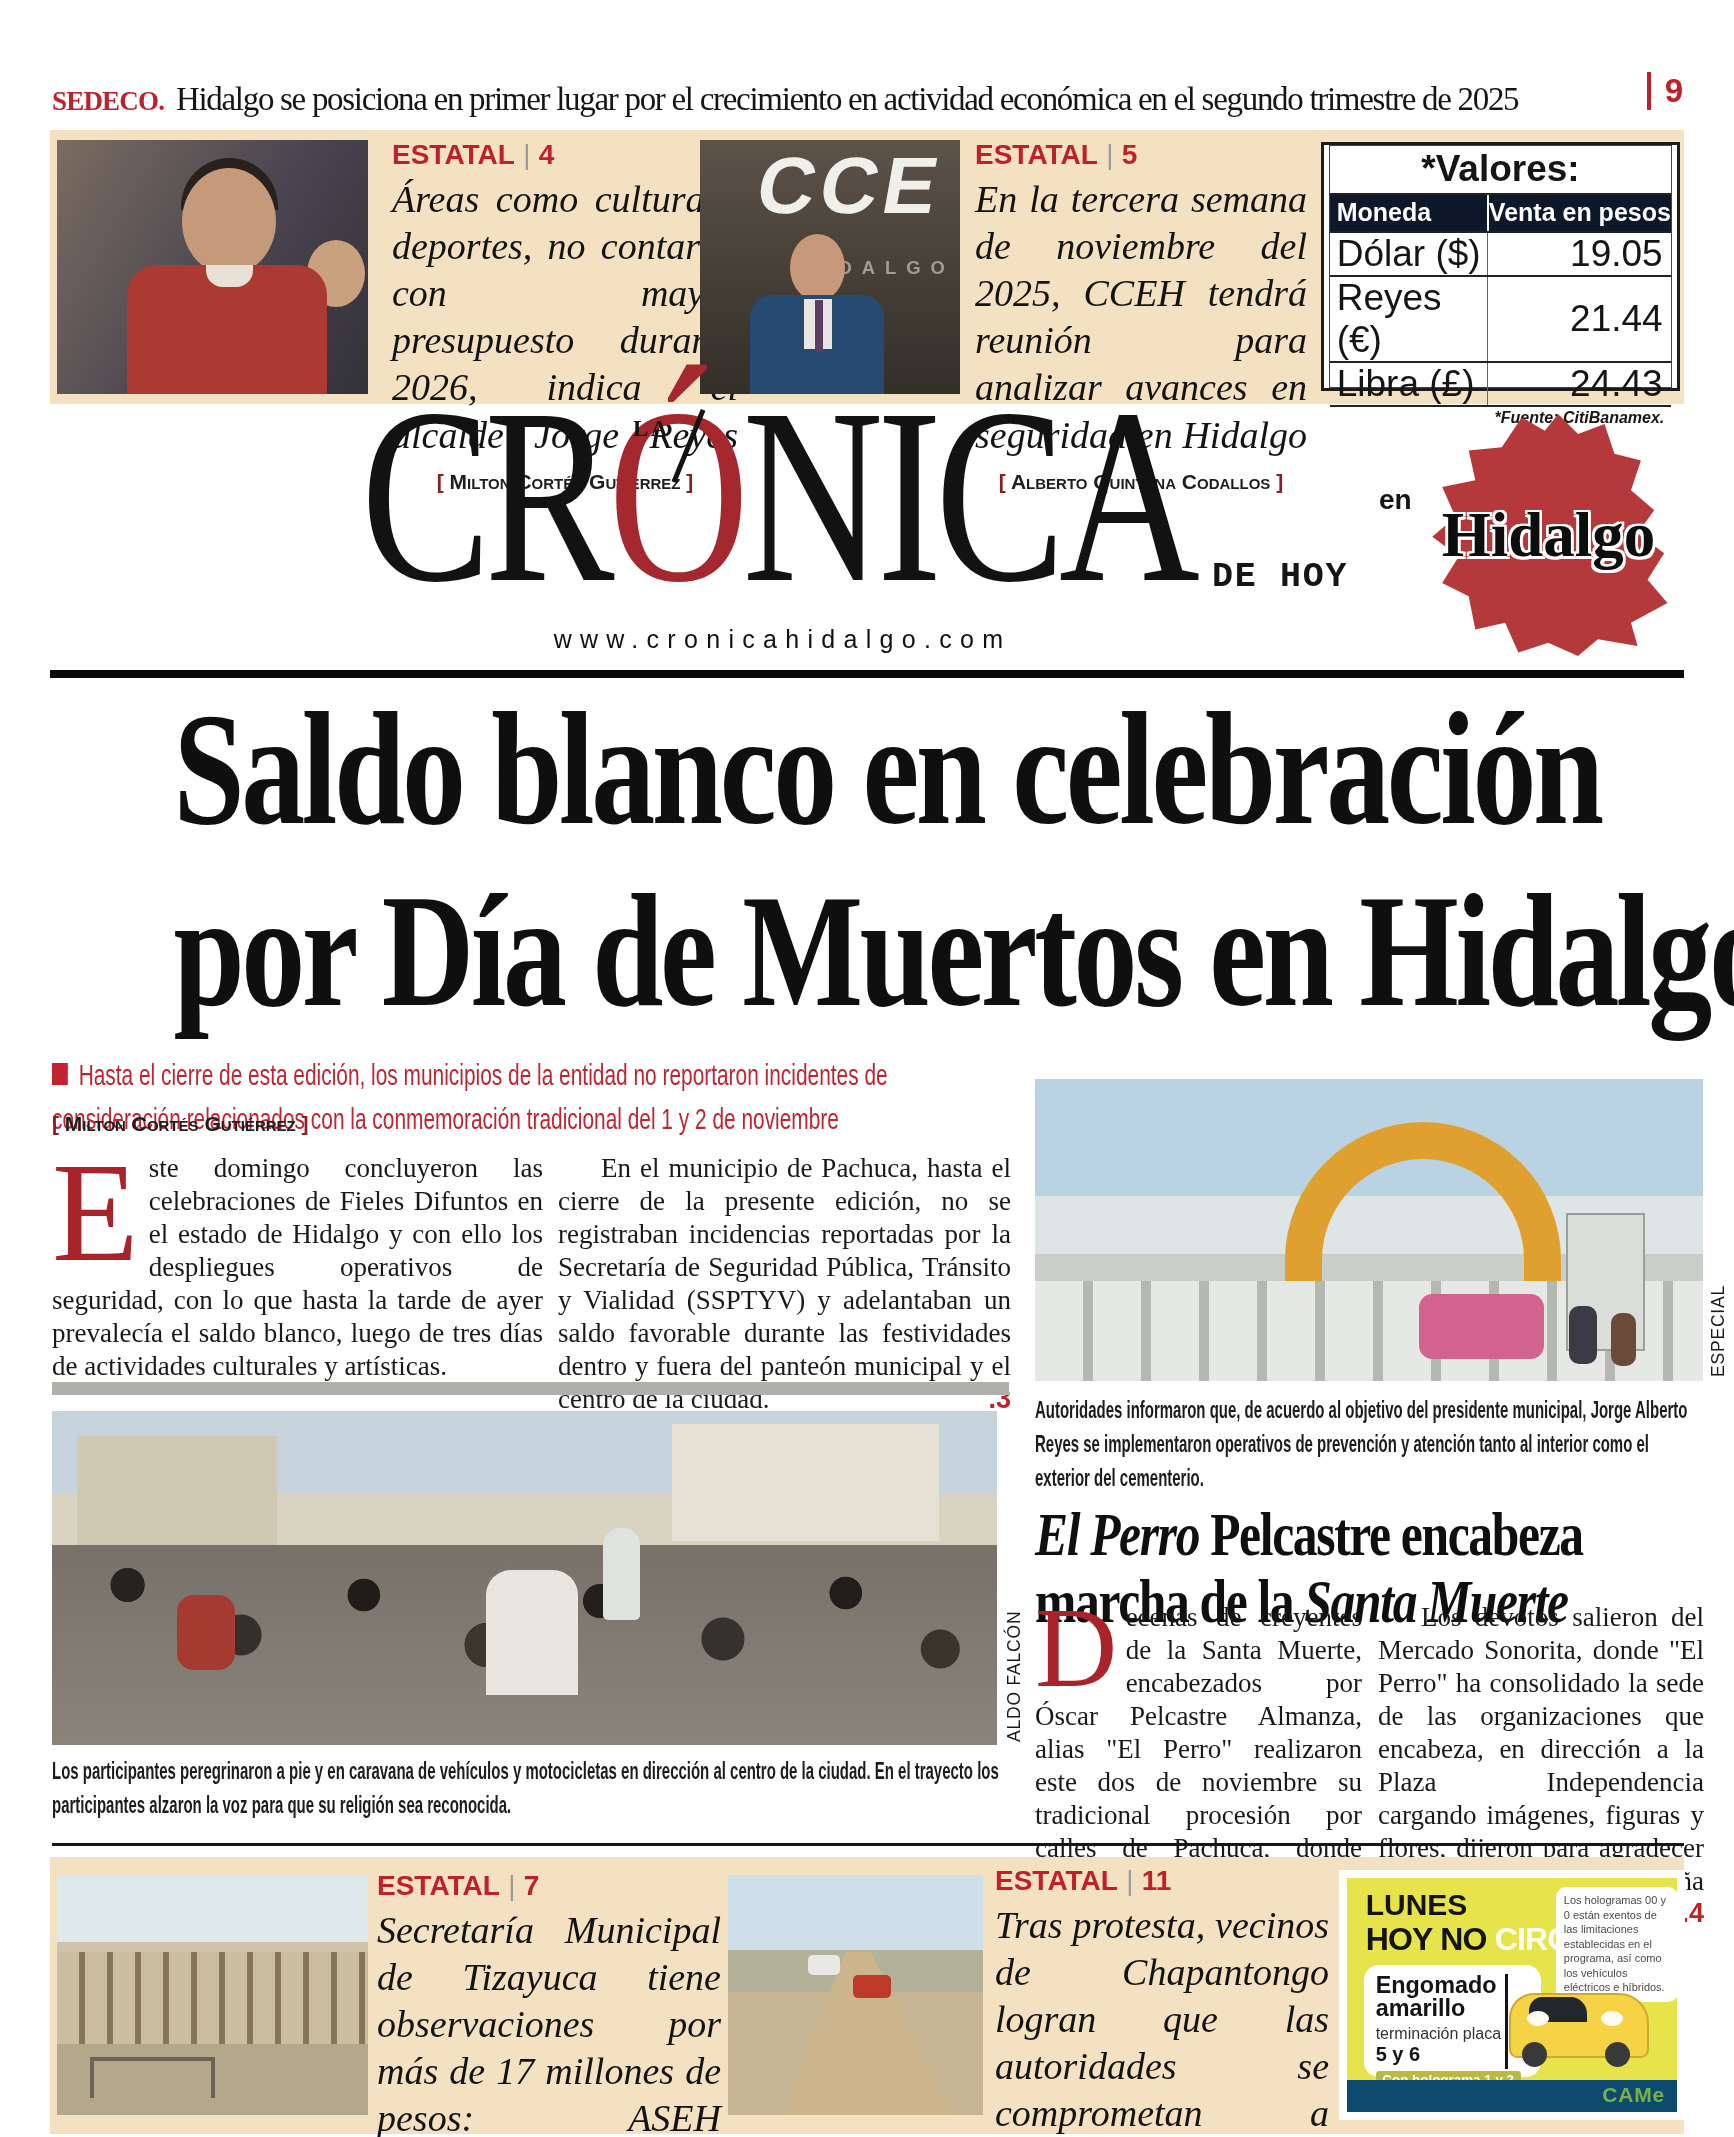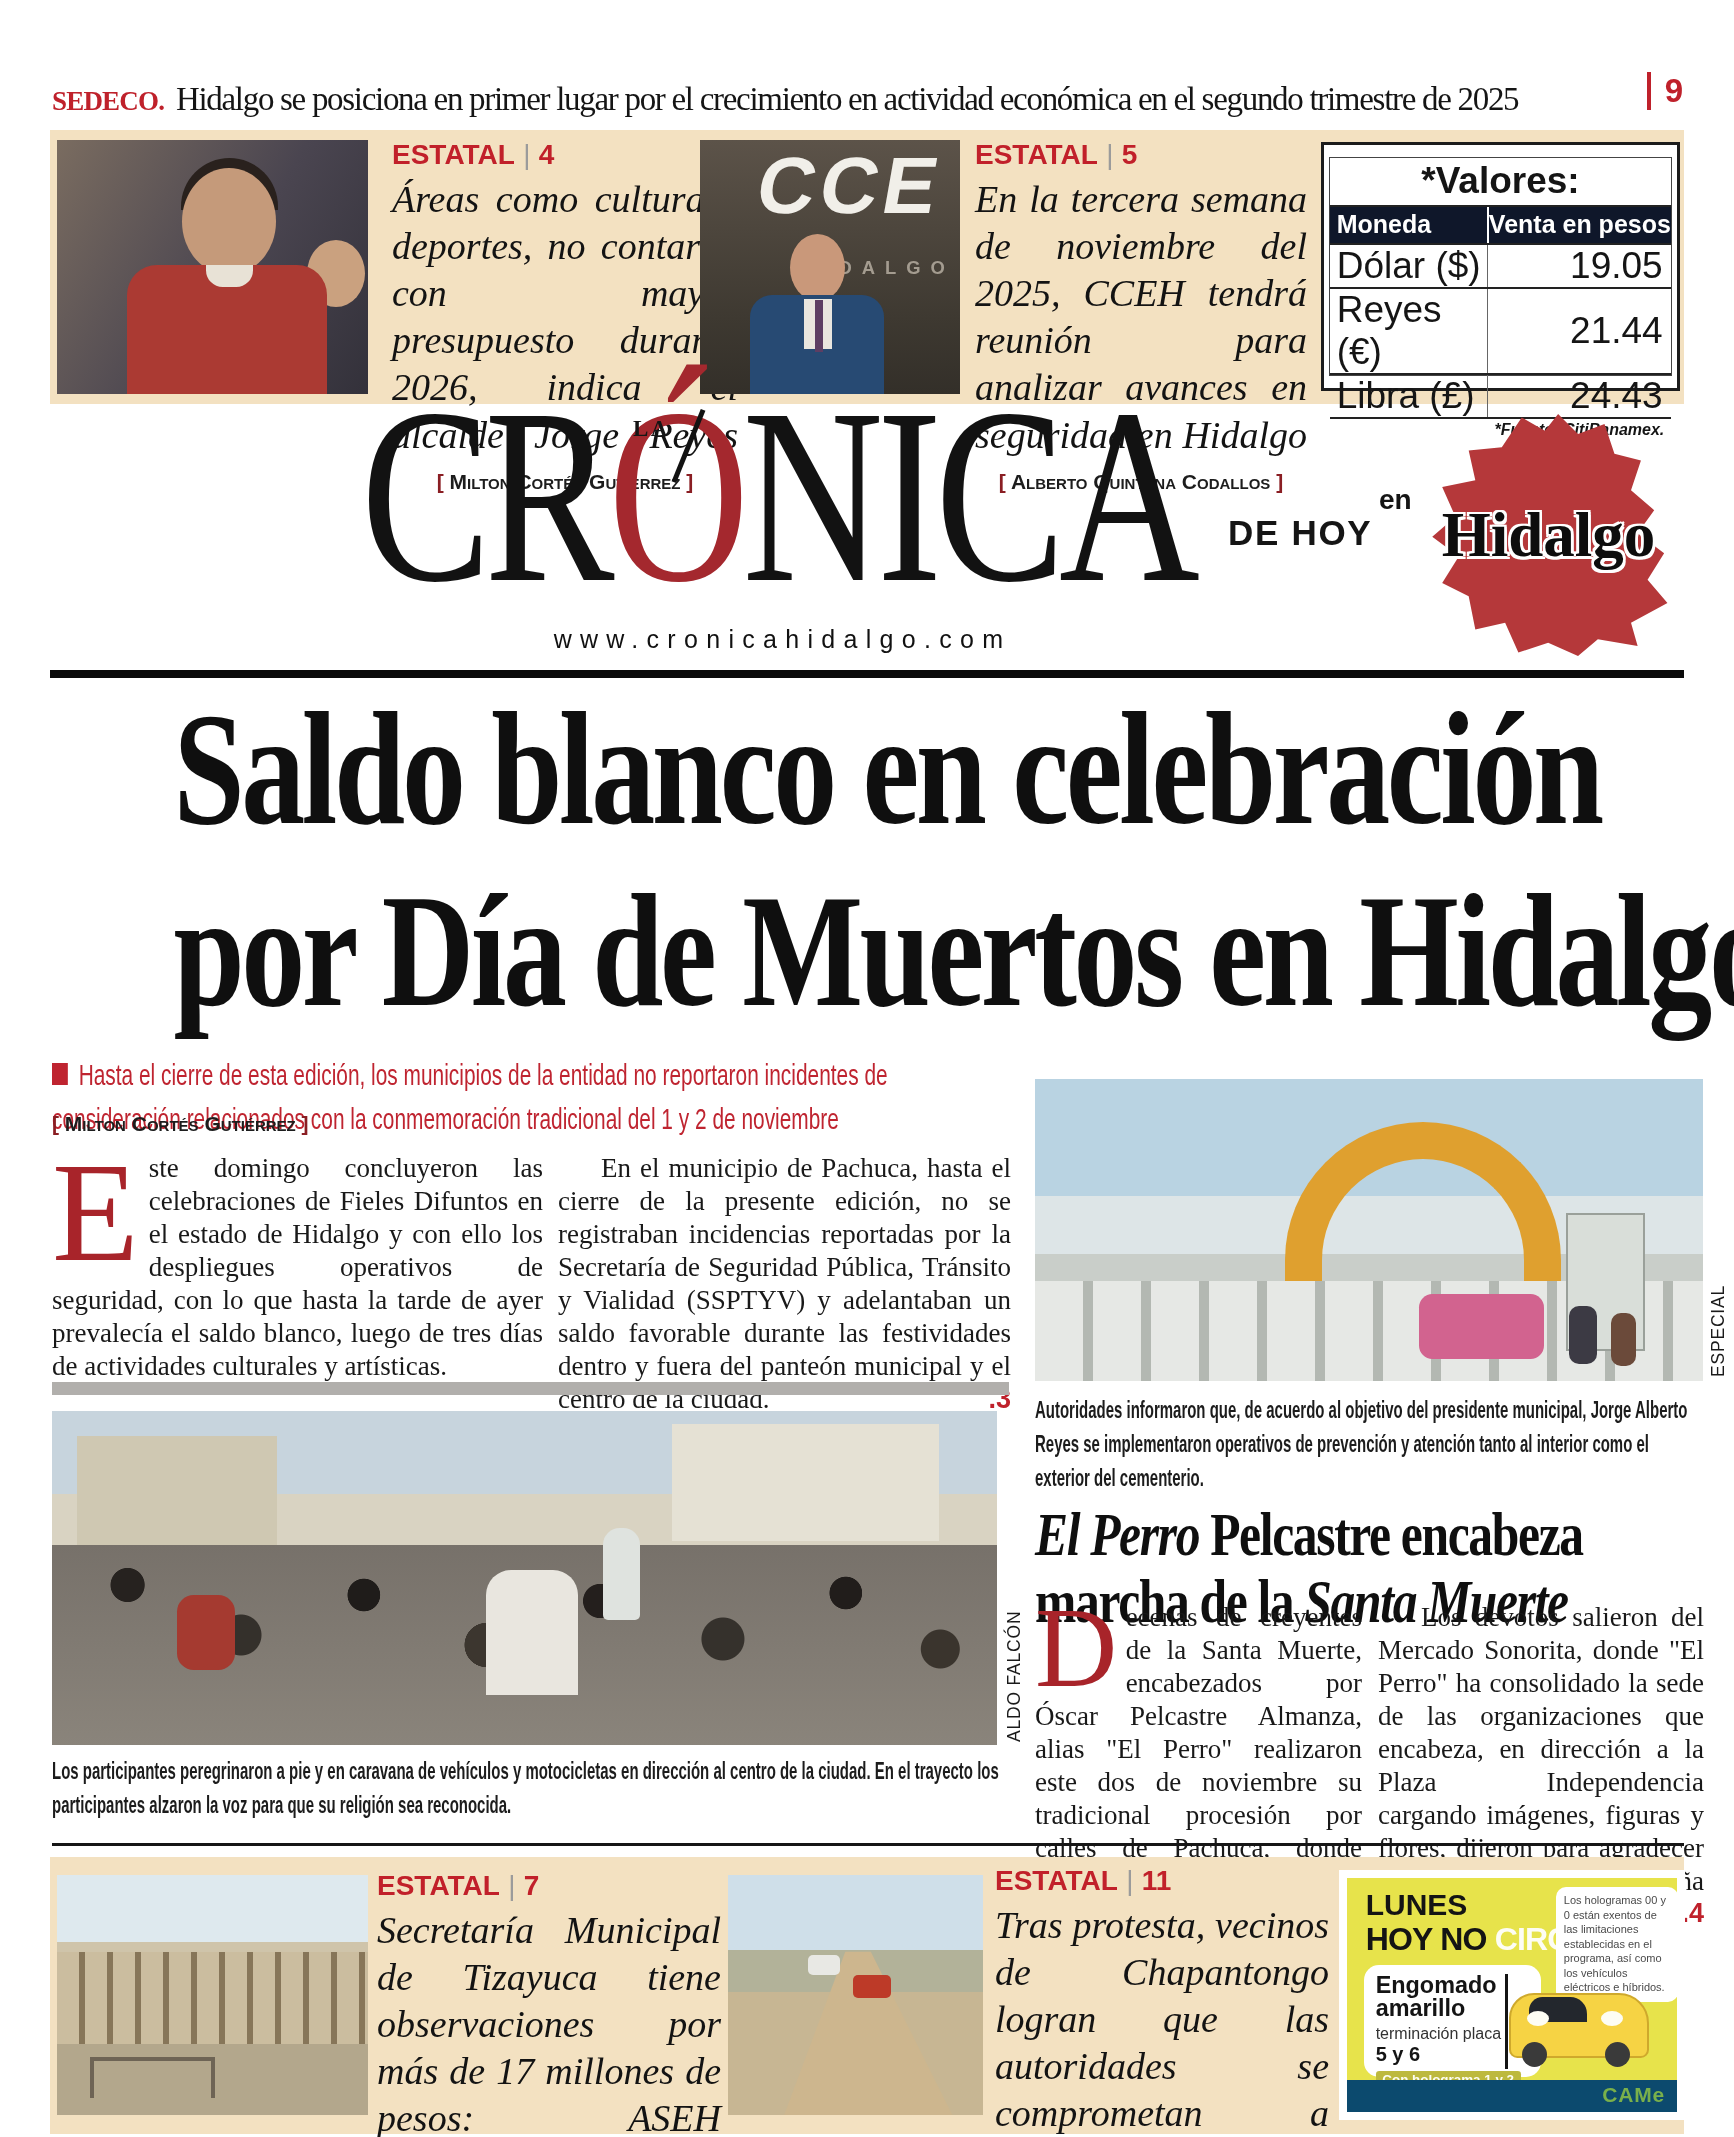--- a/index.html
+++ b/index.html
@@ -77,21 +77,21 @@
            background:repeating-linear-gradient(90deg,#cbbd9f 0 22px,#877659 22px 28px);}
   .tz-rail{position:absolute;left:33px;bottom:16.7px;width:117px;height:37px;border:4.2px solid #6e6455;border-bottom:none;}
   .ph4{left:728px;top:1875px;width:255px;height:240px;background:linear-gradient(#cfdfe9 0 75px,#b2b299 75px 117px,#c7b693 117px 100%);}
   .rd-road{position:absolute;left:0;top:0;width:100%;height:100%;
            clip-path:polygon(46% 32%,56% 32%,88% 100%,22% 100%);background:#cdb68e;}
   .rd-car1{position:absolute;left:125px;top:100px;width:38px;height:23.4px;background:#bd3a28;border-radius:5px;}
   .rd-car2{position:absolute;left:80px;top:80px;width:32px;height:20px;background:#e8e8e4;border-radius:5px;}
 
   
   .valores{left:1321px;top:142px;width:359px;height:249px;background:#fff;border:3.3px solid #1c1c1c;
-           font-family:"Liberation Sans",sans-serif;box-sizing:border-box;padding:12px 5px;}
+           font-family:"Liberation Sans",sans-serif;box-sizing:border-box;padding:0 5px;}
   .val-inner{border:1.7px solid #444;height:100%;box-sizing:border-box;display:flex;flex-direction:column;}
   .val-title{text-align:center;font-weight:bold;font-size:37px;padding:1.7px 0 3.3px;border-bottom:2.5px solid #222;}
   .val-head{display:flex;background:#0f172a;color:#fff;font-weight:bold;font-size:25px;border-bottom:2.5px solid #222;}
   .val-head .c1{width:44%;padding:3.3px 0 3.3px 6.7px;border-right:2.5px solid #fff;}
   .val-head .c2{flex:1;text-align:center;padding:3.3px 0;}
   .val-row{display:flex;font-size:37px;border-bottom:2.5px solid #222;align-items:center;flex:1;}
   .val-row .c1{width:44%;padding-left:6.7px;border-right:1.7px solid #666;}
   .val-row .c2{flex:1;text-align:right;padding-right:8.3px;}
   .val-src{text-align:right;font-size:16px;font-style:italic;font-weight:bold;padding:2.5px 6.7px 1.7px 0;}
 
@@ -99,21 +99,21 @@
   .mast-left{left:83px;top:432px;width:301px;font-family:"Liberation Sans",sans-serif;}
   .m-label{font-variant:small-caps;font-size:22px;color:#222;}
   .m-name{font-size:24px;color:#1b1b1b;margin-bottom:5px;letter-spacing:0.8px;}
   .m-date{font-size:26px;letter-spacing:5.8px;font-weight:bold;color:#222;margin-top:22px;}
   .m-ed{font-size:17.5px;margin-top:8.3px;letter-spacing:0.8px;}
   .logo-main{left:361px;top:392px;width:952px;height:217px;font-size:250px;line-height:207px;white-space:nowrap;
              letter-spacing:-8.3px;transform:scaleX(0.78);transform-origin:left center;color:#121212;}
   .logo-main .red-o{color:#a4282e;}
   .logo-la{left:633px;top:416px;font-family:Liberation Serif, serif;font-weight:bold;font-size:23px;letter-spacing:2.5px;}
   .logo-slash{left:686px;top:407px;width:5px;height:78px;background:#121212;transform:rotate(22deg);}
-  .logo-dehoy{left:1212px;top:513px;font-family:Liberation Sans, sans-serif;font-weight:bold;font-size:35px;letter-spacing:1.7px;margin-left:16px;}
+  .logo-dehoy{left:1212px;top:557px;font-family:Liberation Mono, monospace;font-weight:bold;font-size:35px;letter-spacing:1.7px;}
   .logo-en{left:1379px;top:484px;font-family:"Liberation Sans",sans-serif;font-weight:bold;font-size:28px;}
   .blob{left:1419px;top:409px;width:265px;height:252px;}
   .logo-region{left:1409px;top:499px;width:279px;text-align:center;font-weight:bold;font-size:63px;color:#0d0d0d;
     text-shadow:-2.5px -2.5px 0 #fff,2.5px -2.5px 0 #fff,-2.5px 2.5px 0 #fff,2.5px 2.5px 0 #fff,0 -2.5px 0 #fff,0 2.5px 0 #fff,-2.5px 0 0 #fff,2.5px 0 0 #fff;}
   .website{left:361px;top:625px;width:843px;text-align:center;font-family:"Liberation Sans",sans-serif;
            font-size:25px;letter-spacing:8.3px;color:#111;}
   .black-rule{left:50px;top:670px;width:1634px;height:7.5px;background:#0a0a0a;}
 
   
   .hl{left:0;width:1734px;text-align:center;font-weight:bold;font-size:160px;letter-spacing:-4.2px;

